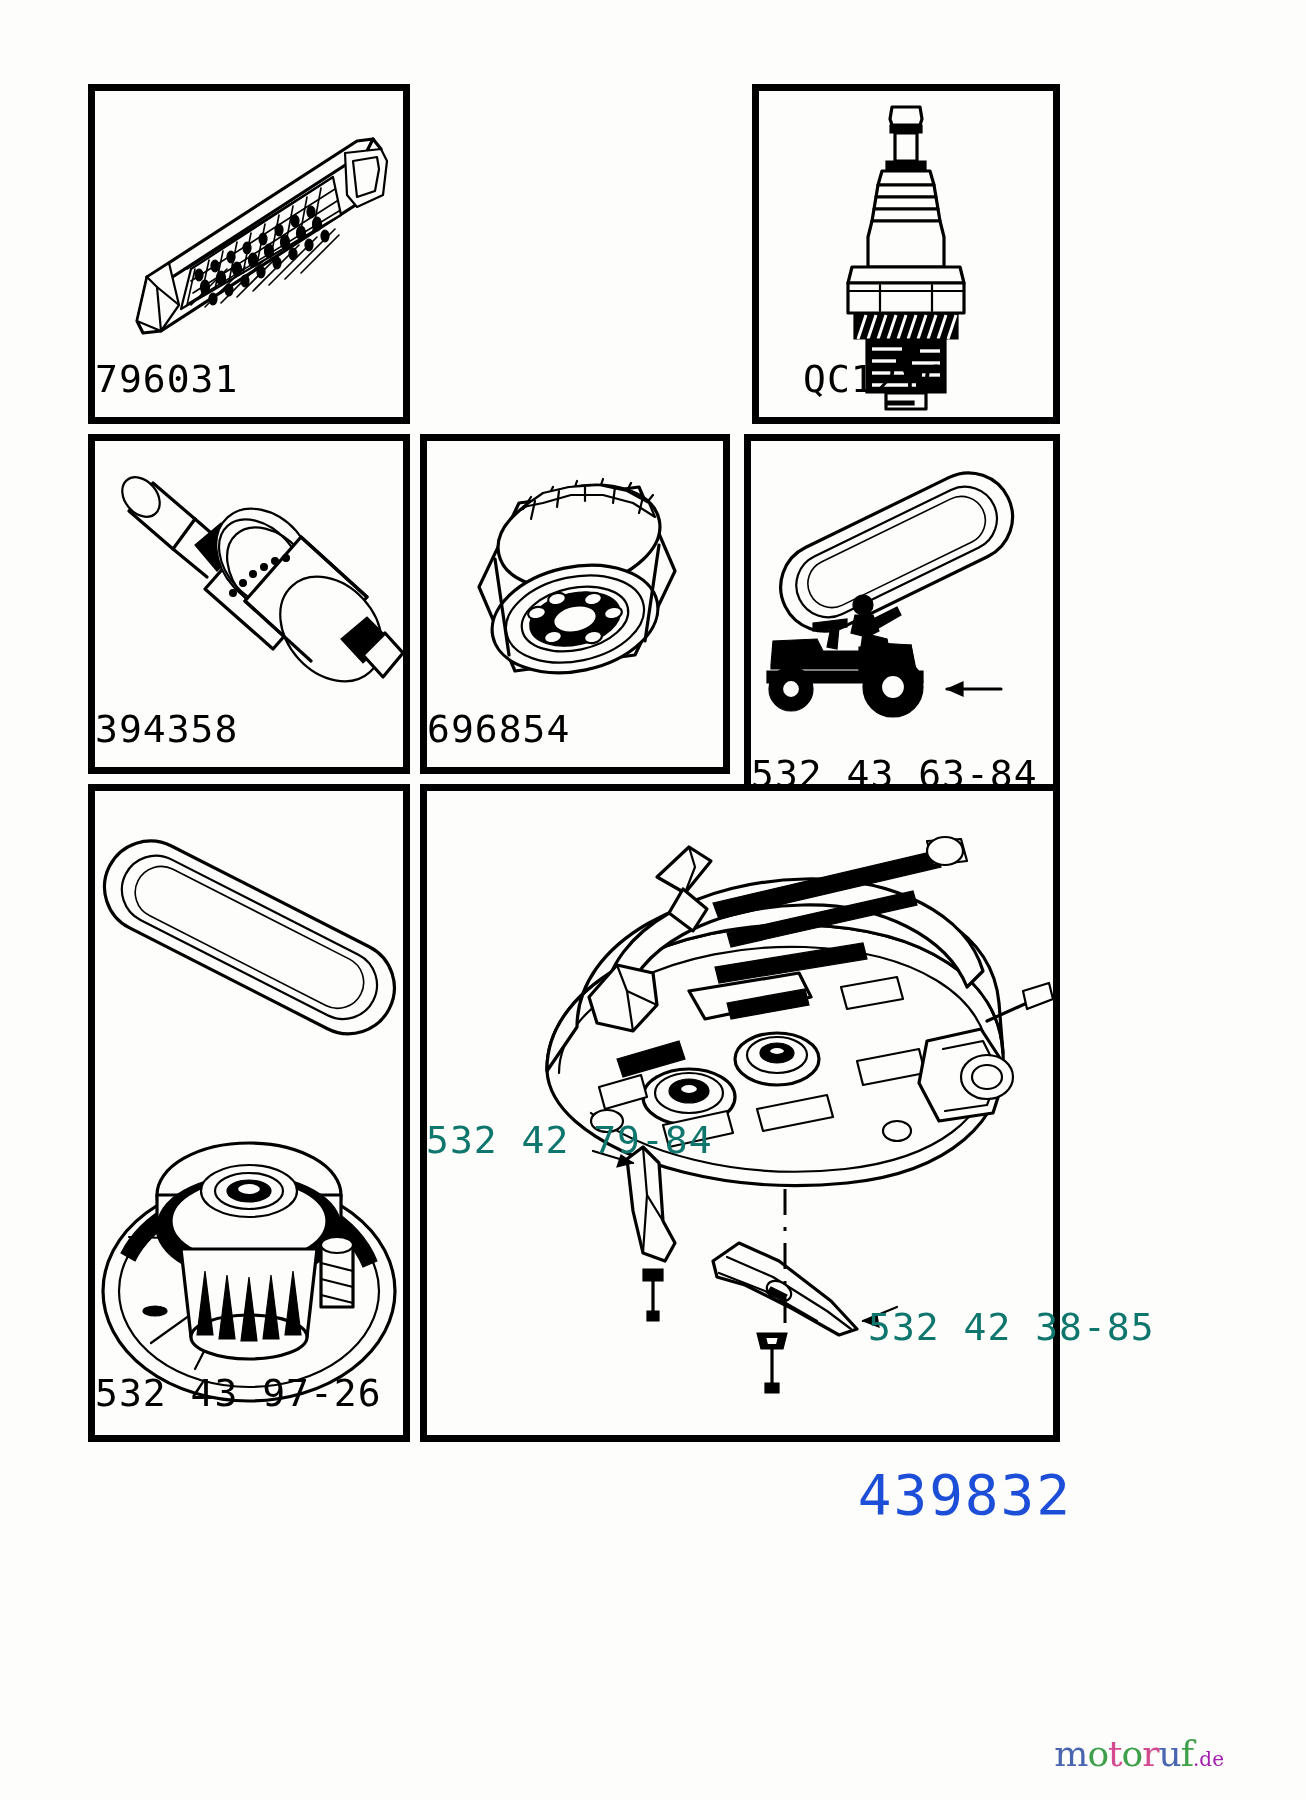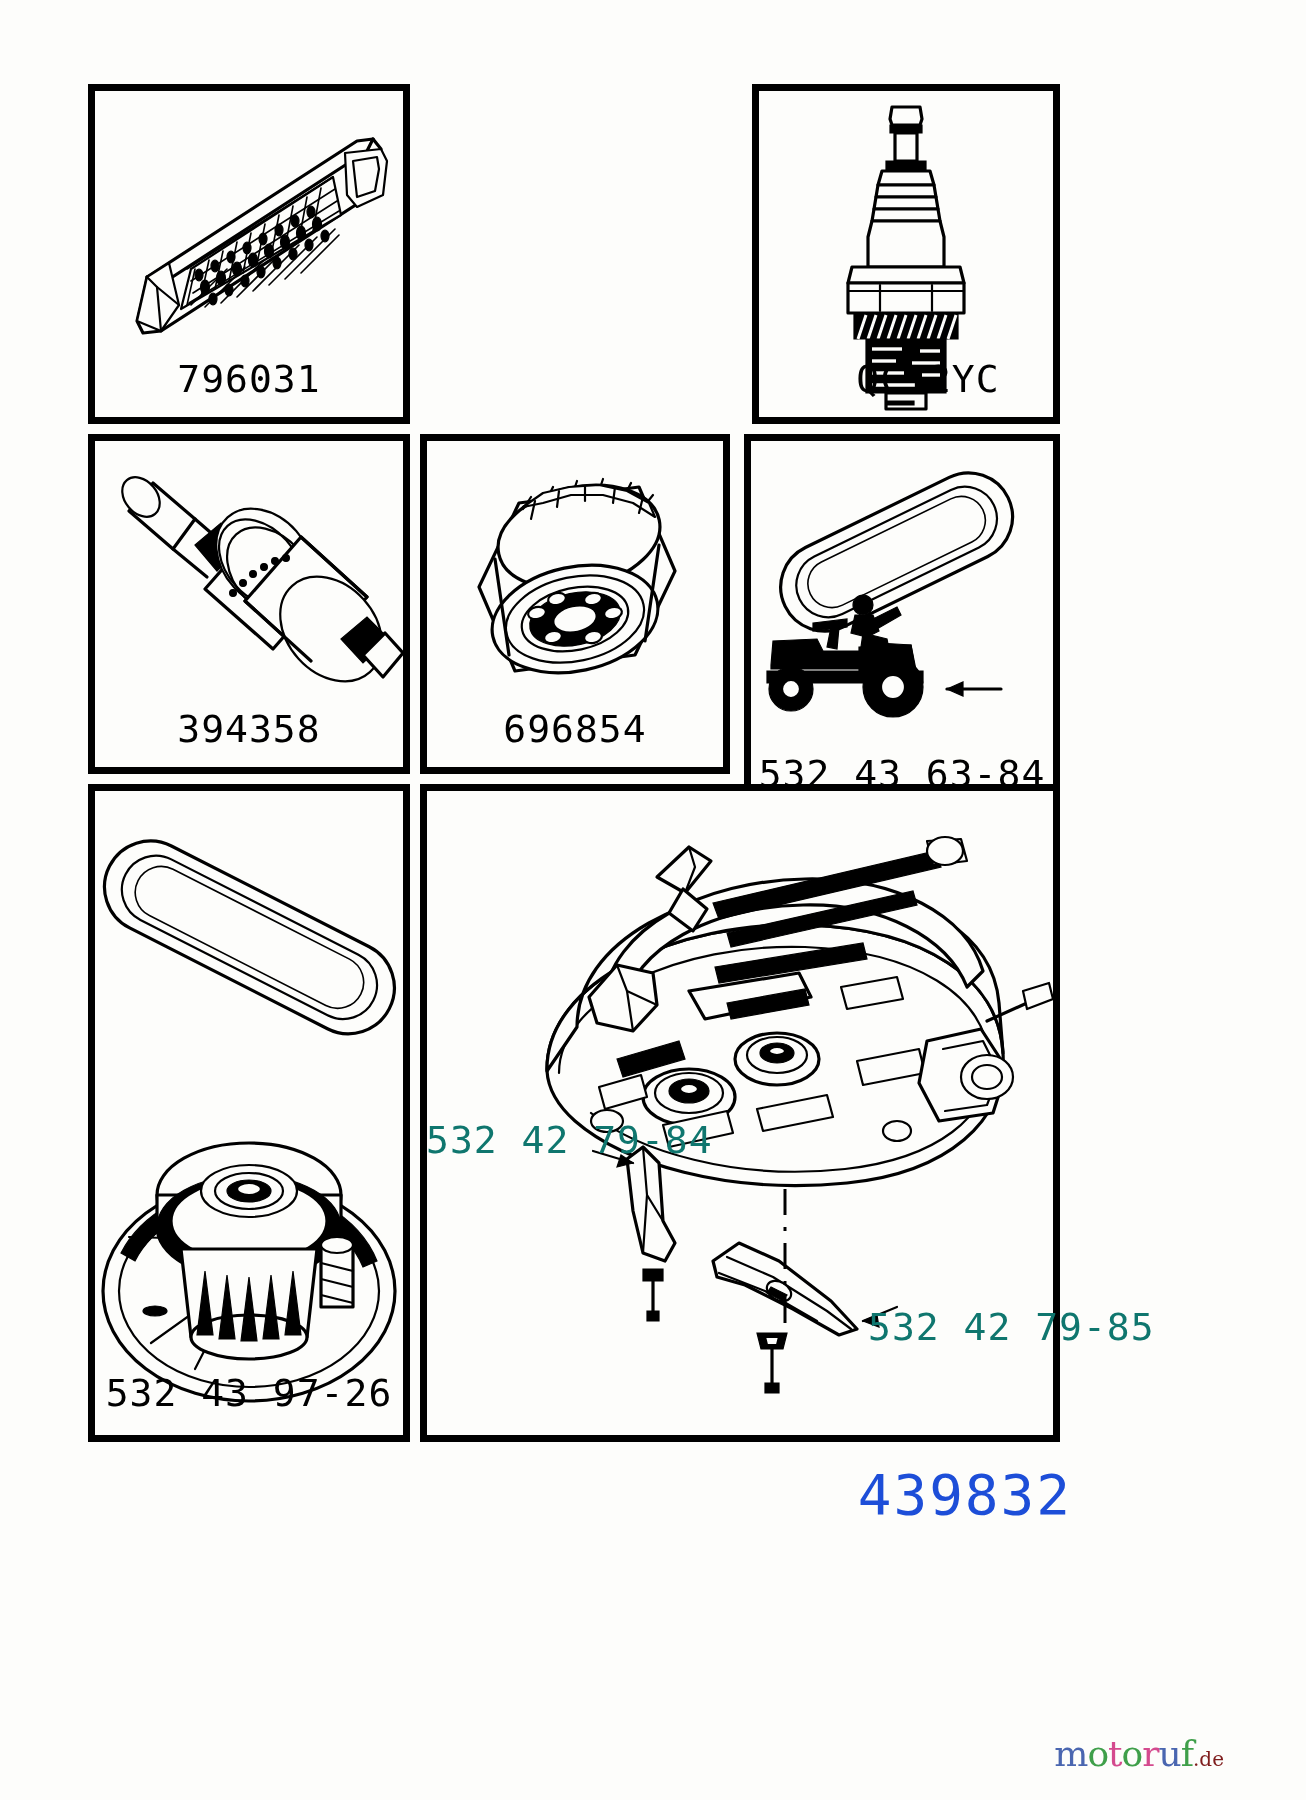--- a/index.html
+++ b/index.html
@@ -26,21 +26,20 @@
     position: absolute;
     border: 7px solid #000;
     background: #fdfdfb;
     box-sizing: border-box;
   }
 
   .panel-label {
     position: absolute;
     left: 0;
     right: 0;
-    text-align: center;
     font-family: "DejaVu Sans Mono", monospace;
     font-size: 38px;
     letter-spacing: 1px;
     color: #000;
     white-space: nowrap;
   }
 
   .free-label {
     position: absolute;
     font-family: "DejaVu Sans Mono", monospace;
@@ -76,21 +75,21 @@
     right: 82px;
     bottom: 28px;
     font-family: "DejaVu Serif", serif;
     font-size: 36px;
     line-height: 1;
     letter-spacing: -1px;
     user-select: none;
   }
   #watermark .wm-de {
     font-size: 20px;
-    color: #7f1d1d;
+    color: #a21caf;
     letter-spacing: 0;
   }
 
   svg { display: block; }
   .ln  { fill: none; stroke: #000; stroke-width: 3.2; stroke-linejoin: round; stroke-linecap: round; }
   .ln2 { fill: none; stroke: #000; stroke-width: 2.2; stroke-linejoin: round; stroke-linecap: round; }
   .lnT { fill: none; stroke: #000; stroke-width: 1.6; stroke-linejoin: round; stroke-linecap: round; }
   .fillK { fill: #000; stroke: #000; stroke-width: 1.2; }
   .fillW { fill: #fdfdfb; stroke: #000; stroke-width: 3.2; stroke-linejoin: round; }
   .fillW2 { fill: #fdfdfb; stroke: #000; stroke-width: 2.2; stroke-linejoin: round; }
@@ -506,21 +505,21 @@
         <path class="ln" d="M345 558 L345 600"></path>
         <path class="fillK" d="M338 592 L352 592 L352 602 L338 602 Z"></path>
       </g>
 
       <path class="ln2" d="M436 530 L470 516"></path>
       <path class="fillK" d="M436 530 L450 524 L452 536 Z"></path>
     </svg>
   </div>
 
   <div class="free-label" style="left:426px; top:1118px;">532 42 79-84</div>
-  <div class="free-label" style="left:868px; top:1305px;">532 42 79-85</div>
+  <div class="free-label" style="left:868px; top:1305px;">532 42 38-85</div>
 
   <div id="catalog-number">439832</div>
 
   <div id="watermark">
     <span><span style="color:#4a66b0;">m</span><span style="color:#3f9f4a;">o</span><span style="color:#d44a8e;">t</span><span style="color:#3f9f4a;">o</span><span style="color:#d44a8e;">r</span><span style="color:#4a66b0;">u</span><span style="color:#3f9f4a;">f</span></span><span class="wm-de">.de</span>
   </div>
 
 </div>
 
 </body></html>

